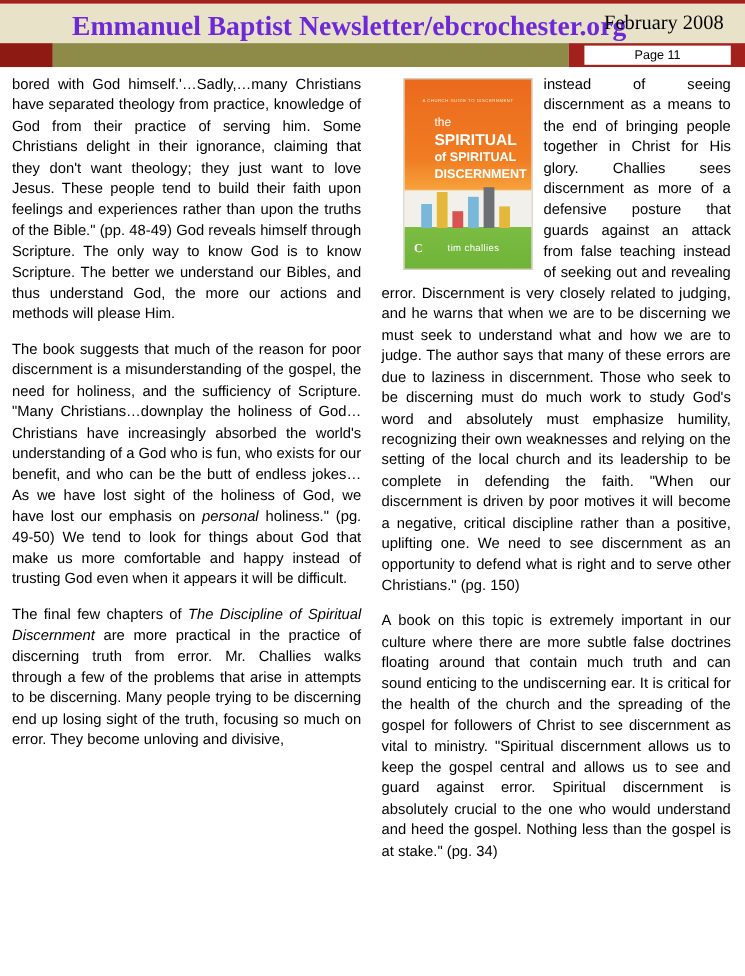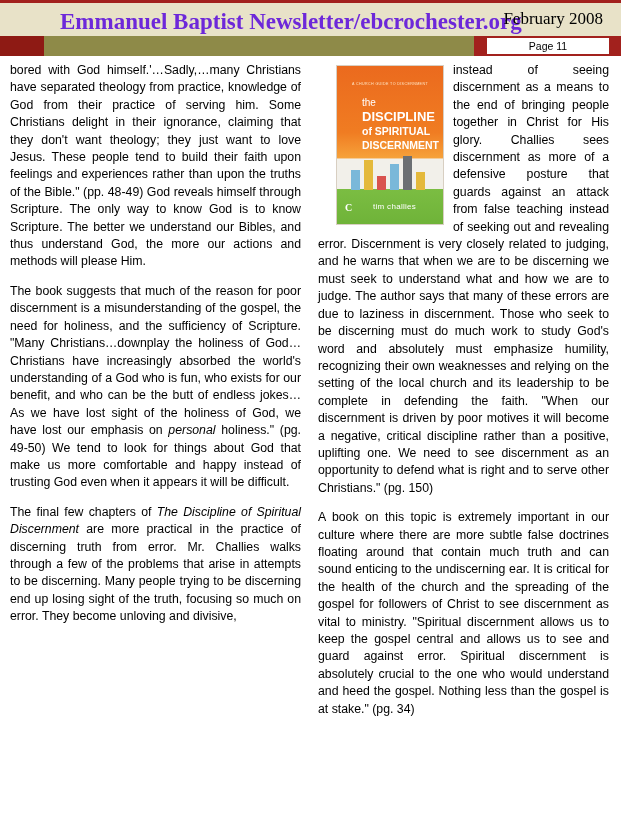--- a/index.html
+++ b/index.html
@@ -220,21 +220,21 @@
       <p>bored with God himself.'…Sadly,…many Christians have separated theology from practice, knowledge of God from their practice of serving him.  Some Christians delight in their ignorance, claiming that they don't want theology; they just want to love Jesus.  These people tend to build their faith upon feelings and experiences rather than upon the truths of the Bible." (pp. 48-49)  God reveals himself through Scripture.  The only way to know God is to know Scripture.  The better we understand our Bibles, and thus understand God, the more our actions and methods will please Him.</p>
       <p><span>The book suggests that much of the reason for poor discernment is a misunderstanding of the gospel, the need for holiness, and the sufficiency of Scripture.  "Many Christians…downplay the holiness of God…Christians have increasingly absorbed the world's understanding of a God who is fun, who exists for our benefit, and who can be the butt of endless jokes…As we have lost sight of the holiness of God, we have lost our emphasis on </span><em>personal</em><span> holiness." (pg. 49-50)  We tend to look for things about God that make us more comfortable and happy instead of trusting God even when it appears it will be difficult.</span></p>
       <p><span>The final few chapters of </span><em>The Discipline of Spiritual Discernment</em><span> are more practical in the practice of discerning truth from error.  Mr. Challies walks through a few of the problems that arise in attempts to be discerning.  Many people trying to be discerning end up losing sight of the truth, focusing so much on error.  They become unloving and divisive,</span></p>
     </div>
 
     <div class="col col-right">
       <div class="book-cover">
         <div class="bc-top-line">A CHURCH GUIDE TO DISCERNMENT</div>
         <div class="bc-title">
           <span class="the">the</span>
-          <span class="w1">DISCIPLINE</span>
+          <span class="w1">SPIRITUAL</span>
           <span class="w2">of SPIRITUAL</span>
           <span class="w3">DISCERNMENT</span>
         </div>
         <div class="bc-bars">
           <span class="bc-bar bc-b1"></span>
           <span class="bc-bar bc-b2"></span>
           <span class="bc-bar bc-b3"></span>
           <span class="bc-bar bc-b4"></span>
           <span class="bc-bar bc-b5"></span>
           <span class="bc-bar bc-b6"></span>

